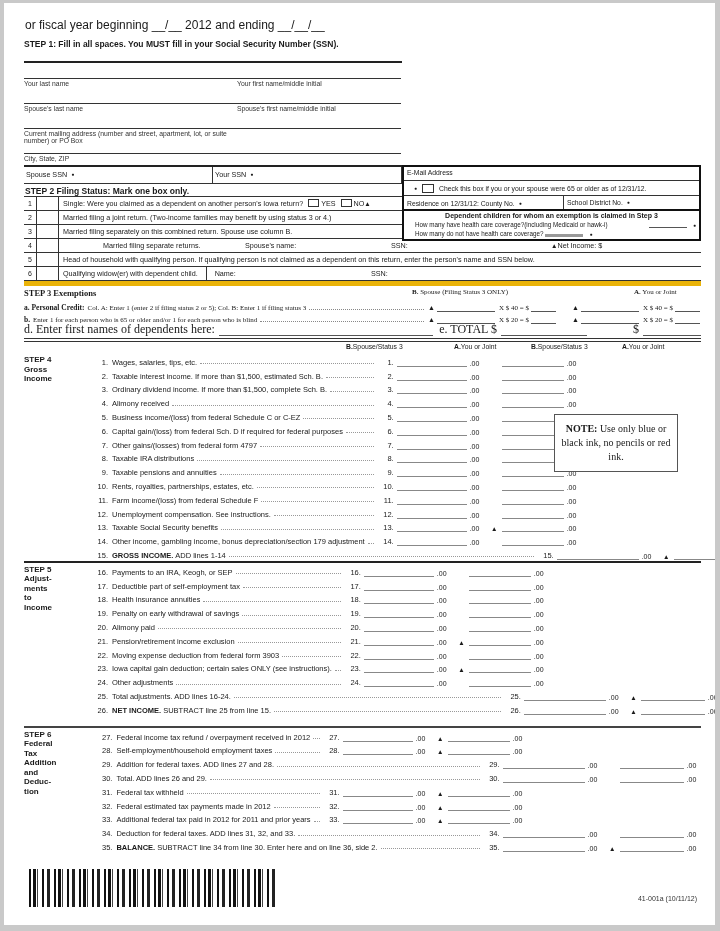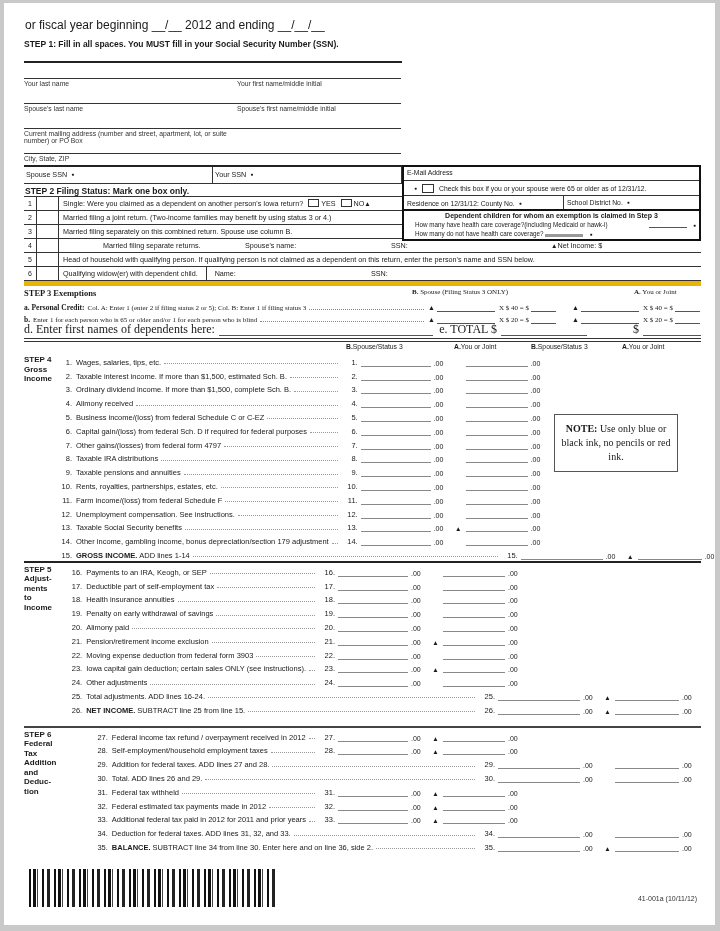--- a/index.html
+++ b/index.html
@@ -78,21 +78,21 @@
   .rowd .gap2 { width:46px; }
   .rowd .wl-d { width:58px; border-bottom:1px solid #555; height:8px; margin:0 0 1px 4px; }
   .drule { border-top:1.5px solid #333; border-bottom:1.5px solid #333; height:4px; margin-top:1px; }
 
   
   .colhdr { position:relative; height:10px; font-size:6.8px; margin-top:1px; }
   .colhdr span { position:absolute; top:0; white-space:nowrap; }
   .ch1 { left:322px; } .ch2 { left:430px; } .ch3 { left:507px; } .ch4 { left:598px; }
 
   
-  .sect { display:flex; }
+  .sect { display:flex;gap:36px; }
   .gutter { width:74px; font-size:8px; font-weight:bold; line-height:9.5px; padding-top:2px; }
   .rows { flex:1; }
   .frow { display:flex; align-items:flex-end; height:13.8px; font-size:7.5px; }
   .lnum { width:24px; text-align:right; padding-right:4px; white-space:nowrap; }
   .flabel { white-space:nowrap; overflow:hidden; max-width:330px;margin-top:23px; }
   .flabel b { margin-right:2px; }
   .leader { flex:1; border-bottom:1px dotted #999; margin:0 3px 2.5px 3px; min-width:6px; height:1px; }
   .dupnum { width:20px; text-align:right; padding-right:3px; white-space:nowrap; }
   .amts { display:flex; align-items:flex-end; }
   .wl { border-bottom:1px solid #888; height:8px; display:inline-block; }

